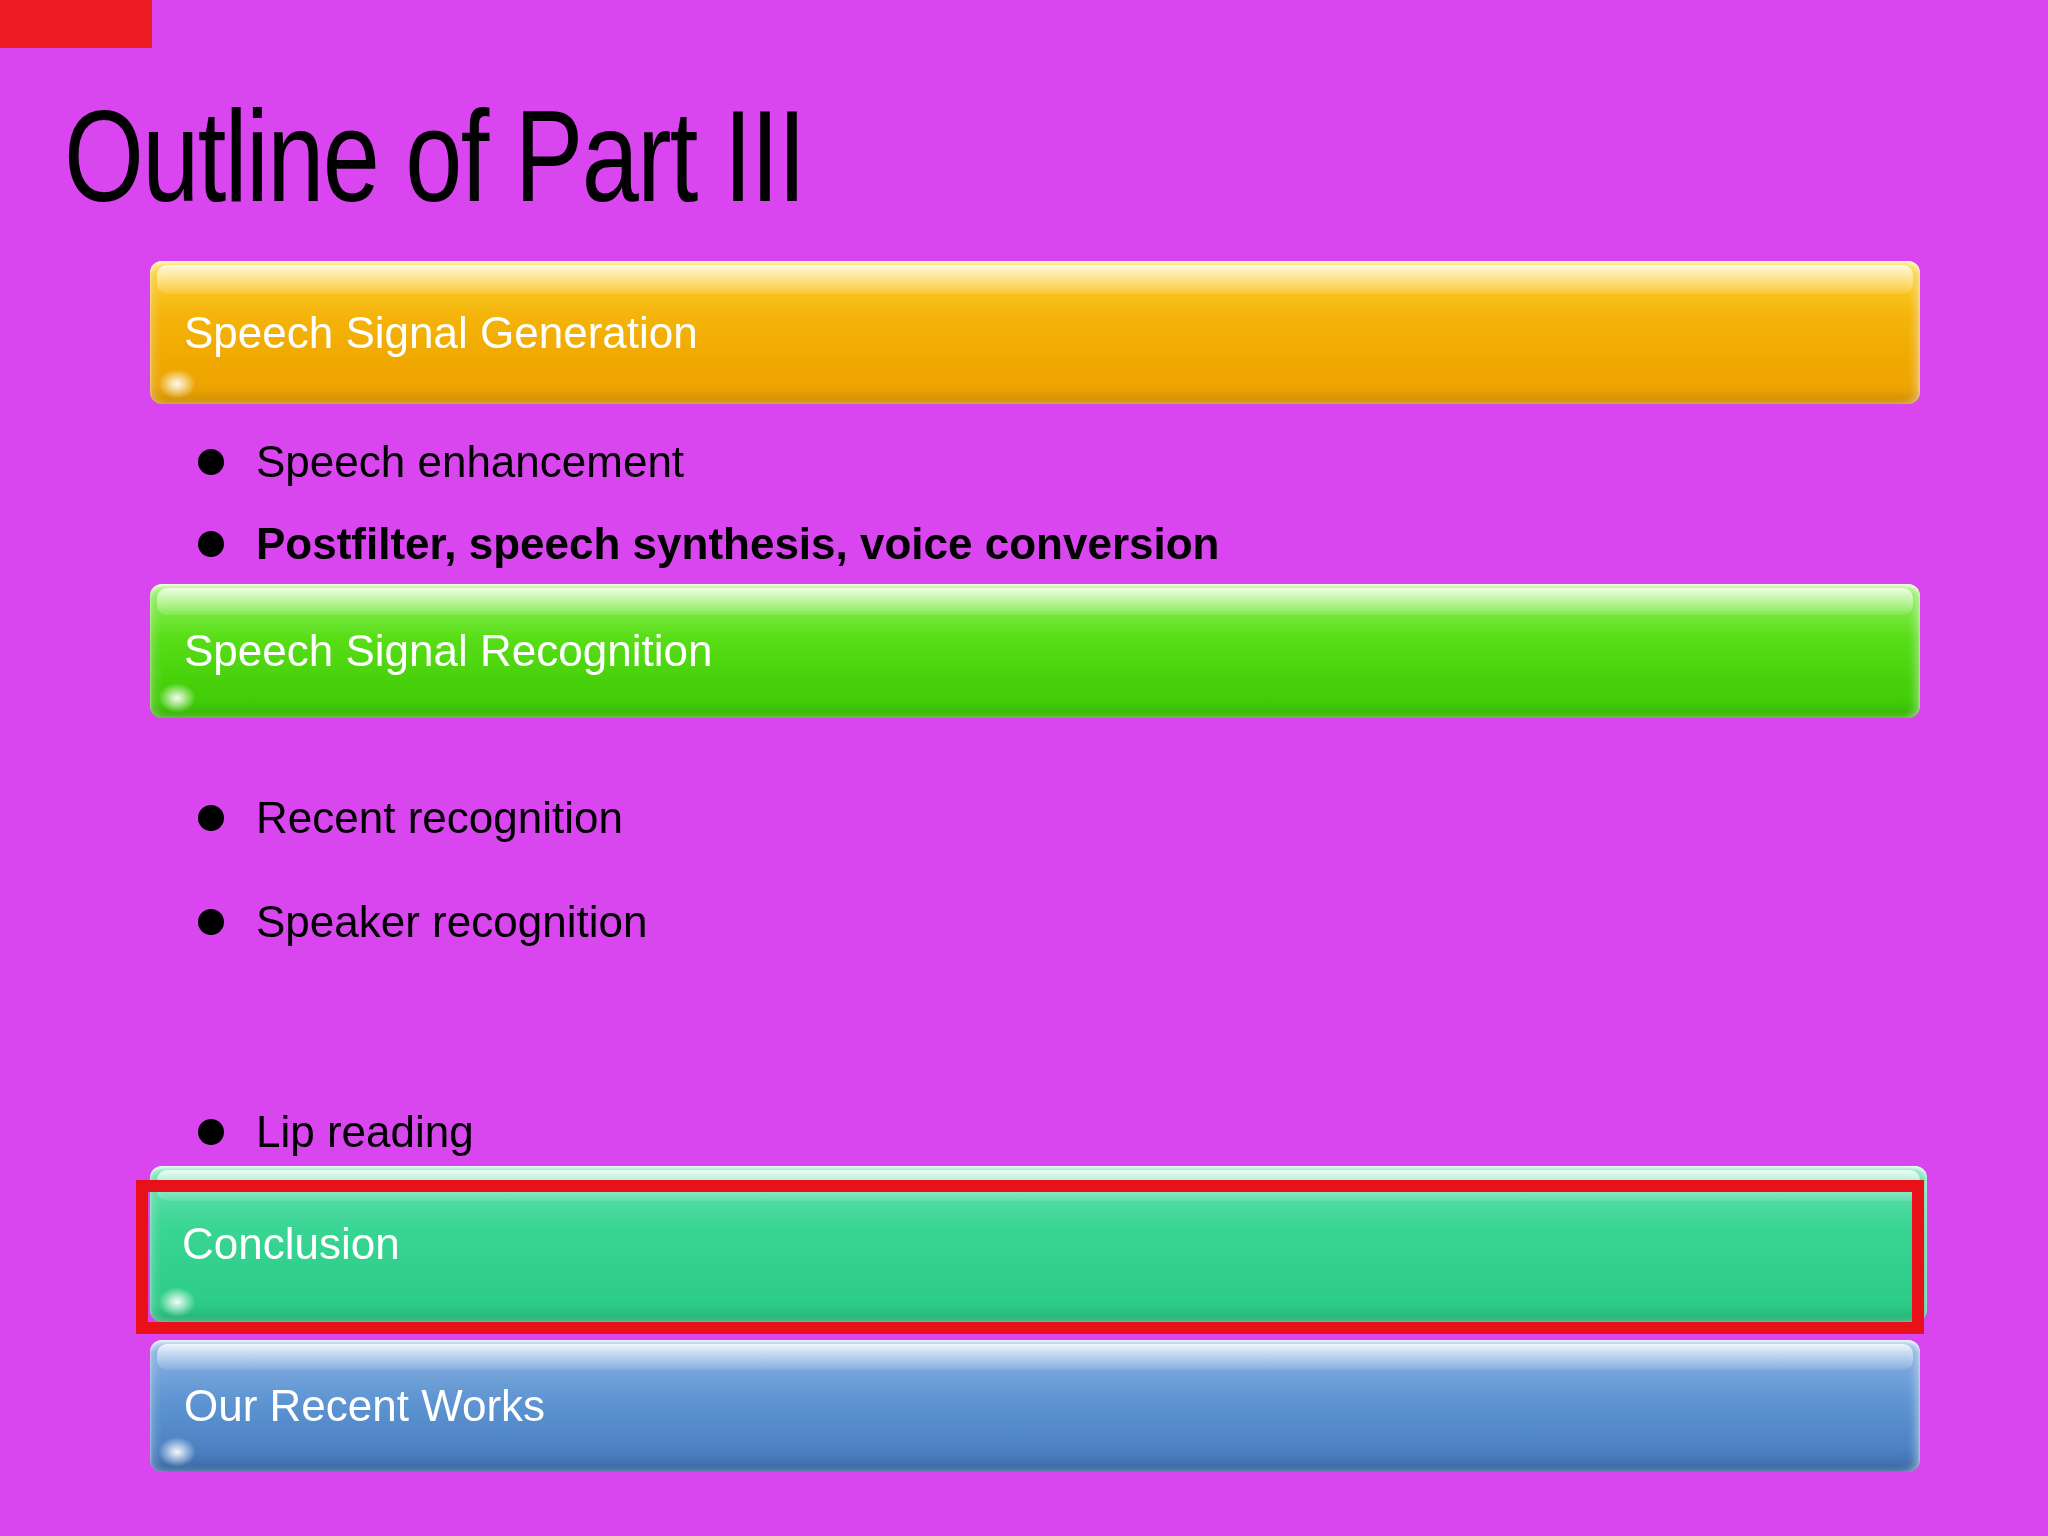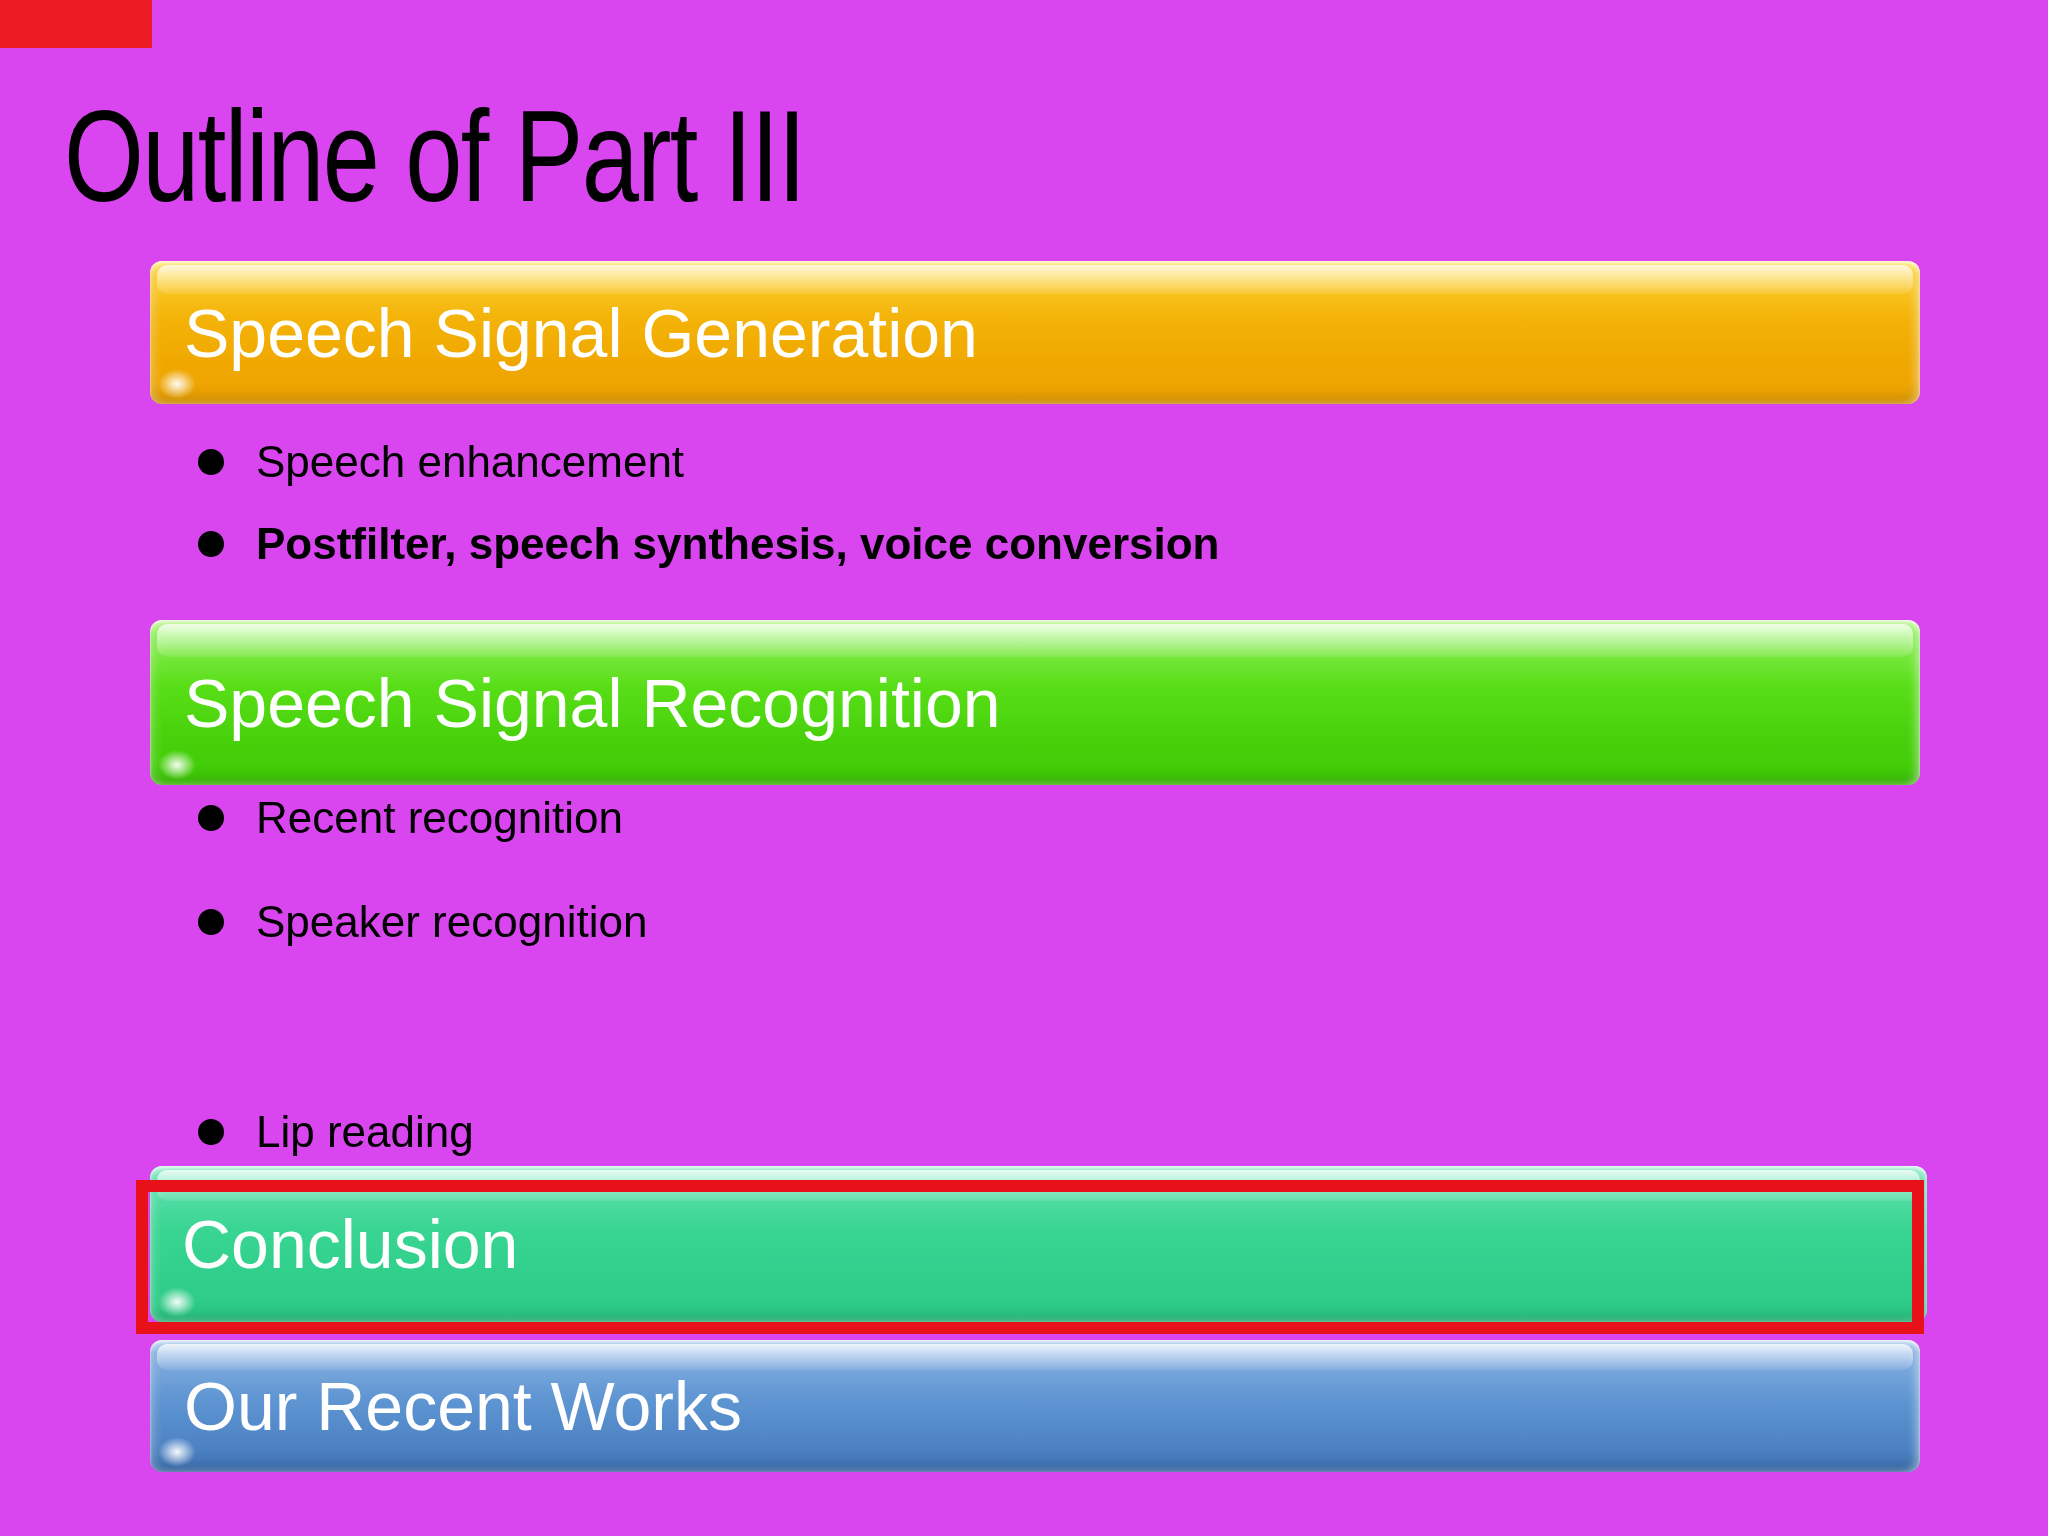--- a/index.html
+++ b/index.html
@@ -33,21 +33,21 @@
     border-radius:12px;
     display:flex;align-items:center;
     box-shadow:inset 0 2px 3px rgba(255,255,255,.65),
                inset -6px 0 10px -2px rgba(255,255,255,.45),
                inset 6px 0 10px -2px rgba(255,255,255,.30),
                inset 0 -12px 16px -8px rgba(0,0,0,.22);
   }
   .banner .label{
     position:relative;z-index:3;
     padding-left:34px;
-    font-size:68px;
+    font-size:44px;
     color:#fff;
     white-space:nowrap;
   }
   
   .banner::before{
     content:"";
     position:absolute;left:7px;right:7px;top:4px;height:20%;
     border-radius:10px;
     background:linear-gradient(180deg, rgba(255,255,255,.78), rgba(255,255,255,.10));
     z-index:1;
@@ -58,21 +58,21 @@
     position:absolute;left:8px;bottom:5px;width:38px;height:30px;
     border-radius:50%;
     background:radial-gradient(ellipse at center, rgba(255,255,255,.95) 0%, rgba(255,255,255,0) 70%);
     z-index:2;
   }
   .banner.orange{
     top:261px;height:143px;
     background:linear-gradient(180deg,#ffe876 0%,#fbce2e 10%,#f4b40a 38%,#f0a800 70%,#eda203 100%);
   }
   .banner.green{
-    top:620px;height:165px;
+    top:584px;height:134px;
     background:linear-gradient(180deg,#c6f79b 0%,#8bef56 9%,#58de17 40%,#46d00a 75%,#3fcb07 100%);
   }
   .banner.teal{
     top:1166px;height:156px;width:1777px;
     background:linear-gradient(180deg,#a8f0d4 0%,#5fe0ac 9%,#39d593 40%,#2fce8b 75%,#2bc985 100%);
   }
   .banner.blue{
     top:1340px;height:132px;
     background:linear-gradient(180deg,#bbd6f0 0%,#85aee0 10%,#5e95d2 45%,#4d83c4 80%,#3f74b5 100%);
   }

